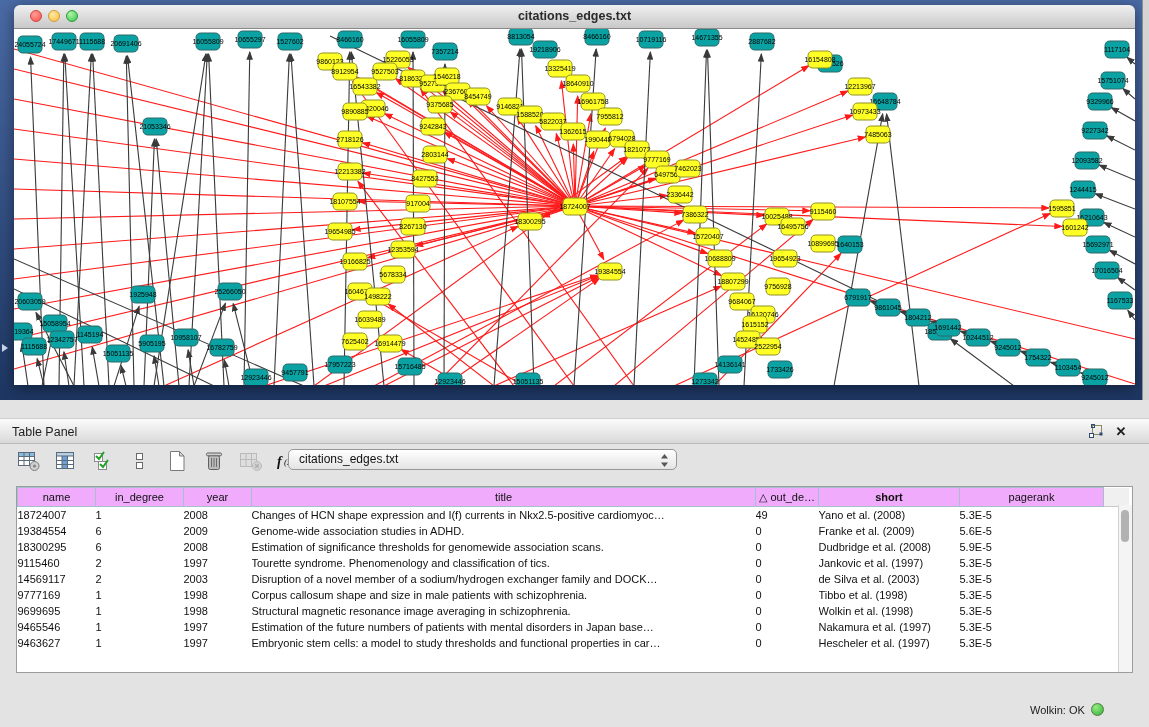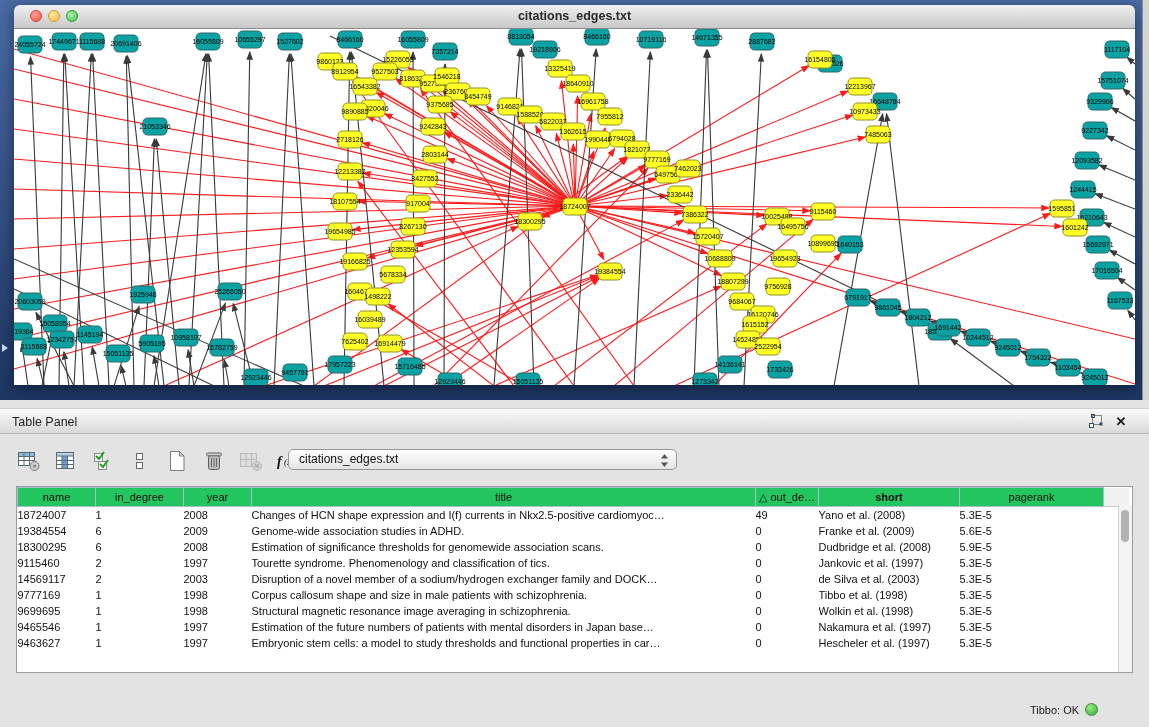--- a/index.html
+++ b/index.html
@@ -22,40 +22,40 @@
   .titlebar .title{text-align:center;font-size:12.5px;font-weight:bold;color:#2a2a2a;line-height:23px}
   .light{position:absolute;top:5px;width:12px;height:12px;border-radius:50%;box-sizing:border-box}
   .light.red{left:16px;background:radial-gradient(circle at 35% 30%,#ff9d96,#f9534b);border:1px solid #cf4440}
   .light.yellow{left:34px;background:radial-gradient(circle at 35% 30%,#ffe9a8,#fbbd3a);border:1px solid #d19c2f}
   .light.green{left:52px;background:radial-gradient(circle at 35% 30%,#b2f3a8,#35c748);border:1px solid #2c9c38}
   .canvas{width:1121px;height:356px;background:#fff;overflow:hidden;position:relative}
   .node-label{font-family:"Liberation Sans",sans-serif;font-size:7px;fill:#000}
 
   
   .panel{position:absolute;left:0;top:400px;width:1149px;height:327px;background:#e3e3e3}
-  .panel-header{position:absolute;left:0;top:8px;width:1149px;height:26px;
+  .panel-header{position:absolute;left:0;top:18px;width:1149px;height:26px;
        background:linear-gradient(#fbfbfb,#d9d9d9);border-top:1px solid #cfcfcf;border-bottom:1px solid #b9b9b9;box-sizing:border-box}
   .panel-title{position:absolute;left:12px;top:6px;font-size:12.5px;color:#1e1e1e}
   .ph-icon{position:absolute;top:5px;width:18px;height:16px;text-align:center;cursor:default}
   .ph-float{left:1087px}
   .ph-close{left:1112px;font-size:13px;font-weight:bold;color:#1a1a1a;line-height:16px}
 
   .toolbar{position:absolute;left:16px;top:49px;height:24px;display:flex;gap:11px;align-items:center}
   .tool{width:26px;height:24px;display:flex;align-items:center;justify-content:center}
   .tool.disabled{opacity:.45}
 
   .combo{position:absolute;left:288px;top:49px;width:389px;height:21px;box-sizing:border-box;
        border:1px solid #979797;border-radius:5px;background:linear-gradient(#ffffff,#e4e4e4);
        font-size:12px;color:#111;line-height:19px;padding-left:10px}
   .combo .arrows{position:absolute;right:7px;top:3px}
 
   .tbl-wrap{position:absolute;left:16px;top:86px;width:1117px;height:187px;background:#fff;
        border:1px solid #9c9c9c;box-sizing:border-box;overflow:hidden}
   table.grid{border-collapse:collapse;table-layout:fixed;width:1104px}
-  table.grid th{height:18px;background:#22c55e;border:1px solid #a4c0ce;
+  table.grid th{height:18px;background:#f0abfc;border:1px solid #a4c0ce;
        font-weight:normal;font-size:11px;color:#101010;padding:0;overflow:hidden;white-space:nowrap}
   table.grid th.filler{background:#f0f0f0;border:none;border-bottom:1px solid #c9c9c9}
   table.grid td{height:16px;font-size:11px;color:#101010;padding:0;white-space:nowrap;overflow:hidden}
   td.c0{padding-left:6px}td.c1{padding-left:10px}td.c2{padding-left:8px}td.c3{padding-left:16px}
   td.c4{padding-left:6px}td.c5{padding-left:8px}td.c6{padding-left:8px}
   .scrollbar{position:absolute;right:0;top:18px;bottom:0;width:13px;background:#f4f4f4;border-left:1px solid #d2d2d2}
   .thumb{position:absolute;left:2px;top:5px;width:8px;height:32px;background:#b2b2b2;border-radius:5px}
 
   .tabs{position:absolute;left:428px;top:273px;height:21px;display:flex;
        border:1px solid #a3a3a3;border-radius:4px;overflow:hidden;background:#fff}
@@ -962,16 +962,16 @@
           </tr>
         </tbody>
     </table>
     <div class="scrollbar">
       <div class="thumb"></div>
     </div>
   </div>
 
 
   <div class="status">
-    <span class="label">Tibbo: OK</span>
+    <span class="label">Wolkin: OK</span>
     <span class="dot"></span>
   </div>
 </div>
 
 </body></html>

